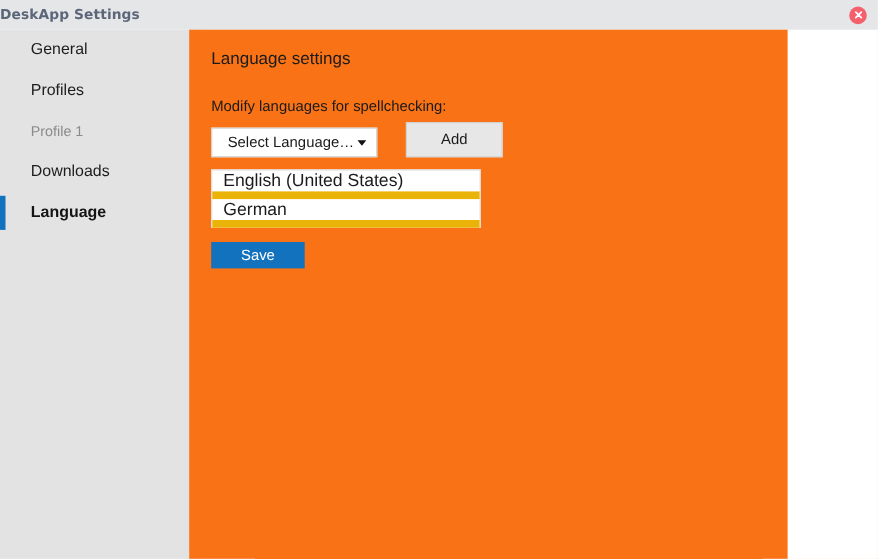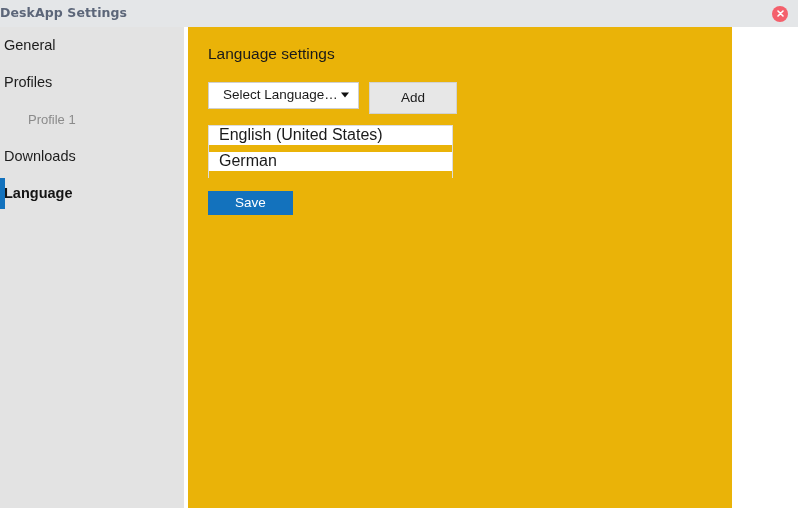--- a/index.html
+++ b/index.html
@@ -66,21 +66,21 @@
     top: 27px;
     width: 184px;
     height: 481px;
     background: #e3e3e3;
   }
   .nav-item {
     position: relative;
     display: flex;
     align-items: center;
     height: 37px;
-    padding-left: 4px;
+    padding-left: 28px;
     cursor: pointer;
     box-sizing: border-box;
   }
   .nav-label {
     font-size: 14.5px;
     color: #1d1d1d;
     line-height: 1;
     user-select: none;
   }
   .nav-item.sub {
@@ -100,25 +100,25 @@
     left: 0;
     top: 3px;
     bottom: 3px;
     width: 5px;
     background: #1372bd;
   }
 
   
   #content {
     position: absolute;
-    left: 188px;
+    left: 172px;
     top: 27px;
     width: 544px;
     height: 481px;
-    background: #eab308;
+    background: #f97316;
     box-sizing: border-box;
     padding: 19px 0 0 20px;
   }
   #page-title {
     font-size: 15.5px;
     color: #1a1a1a;
     line-height: 1;
     margin: 0 0 0 0;
     font-weight: 400;
     user-select: none;
@@ -127,23 +127,23 @@
     font-size: 13.5px;
     color: #1a1a1a;
     line-height: 1;
     margin: 28px 0 0 0;
     user-select: none;
   }
 
   
   #controls-row {
     display: flex;
-    align-items: flex-start;
-    margin-top: 20px;
-    gap: 10px;
+    align-items: flex-end;
+    margin-top: 8px;
+    gap: 26px;
   }
   #language-select {
     position: relative;
     width: 151px;
     height: 27px;
     background: #ffffff;
     border: 1px solid #cfcfcf;
     box-sizing: border-box;
     display: flex;
     align-items: center;
@@ -261,20 +261,21 @@
       <span class="nav-indicator"></span>
       <span class="nav-label">Language</span>
     </div>
 
   </div>
 
   <div id="content">
 
     <h1 id="page-title">Language settings</h1>
 
+    <div id="instruction">Modify languages for spellchecking:</div>
 
     <div id="controls-row">
 
       <div id="language-select">
         <span id="language-select-value">Select Language…</span>
         <span id="select-arrow"></span>
       </div>
 
       <button id="add-button">Add</button>
 

